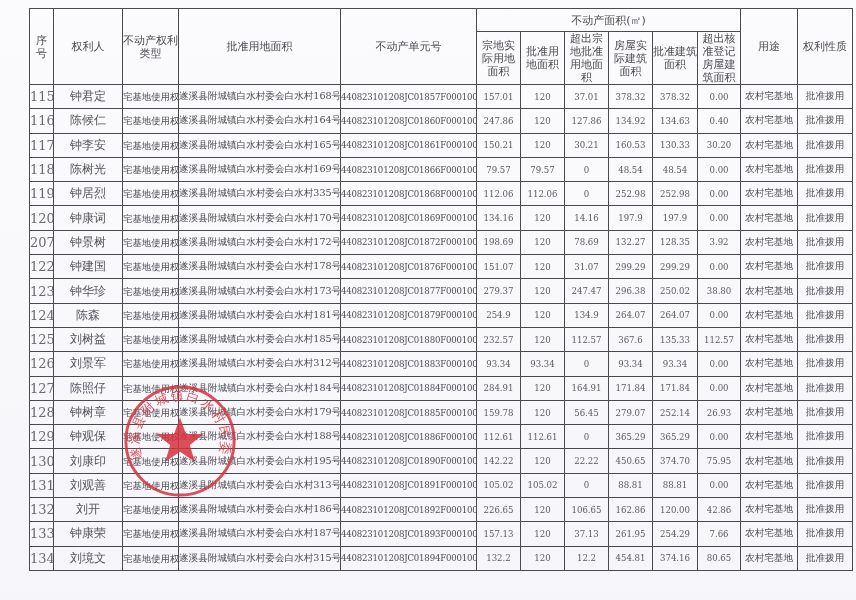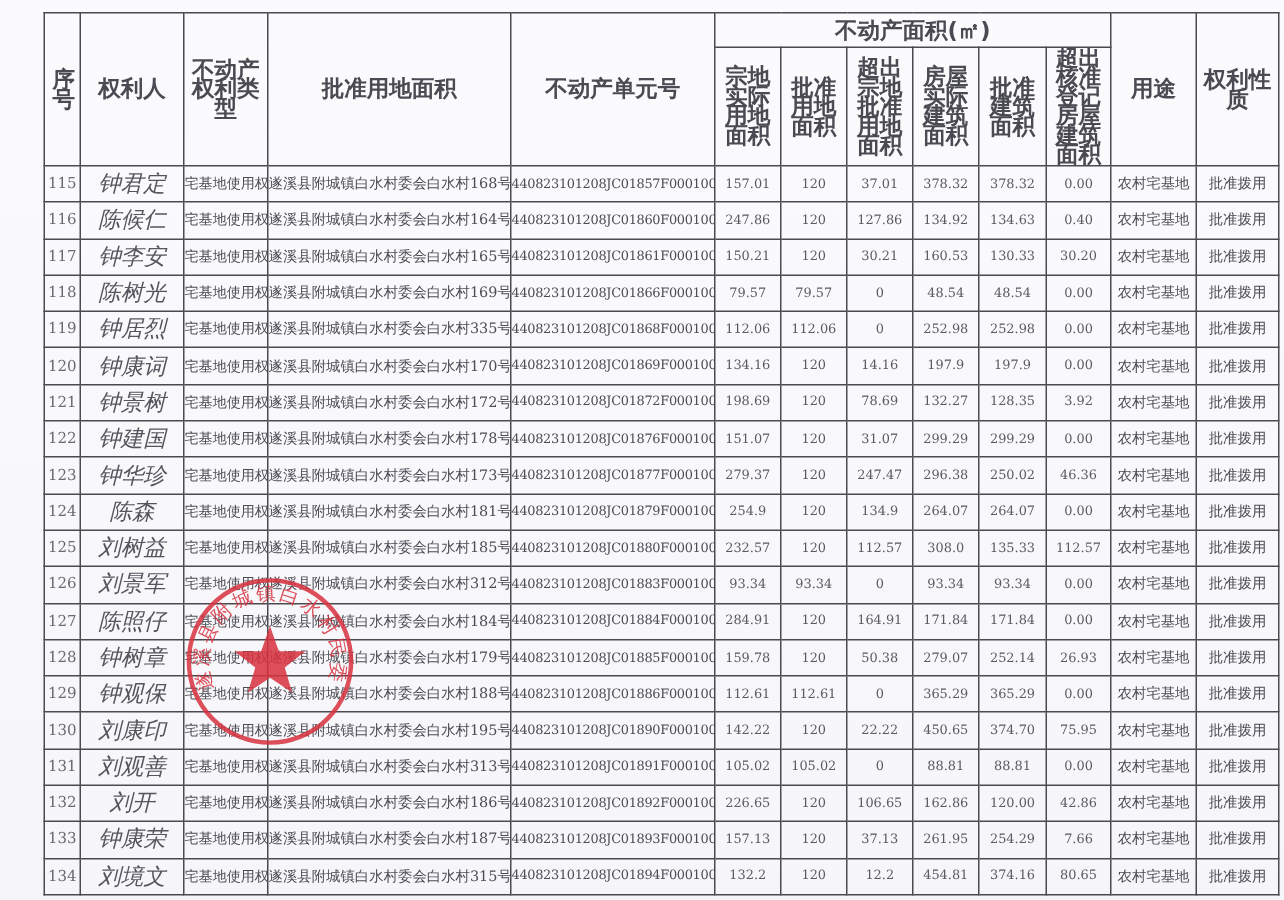--- a/index.html
+++ b/index.html
@@ -23,31 +23,31 @@
   table.reg th, table.reg td {
     border: 1px solid #4a4a50;
     padding: 0;
     text-align: center;
     vertical-align: middle;
     overflow: hidden;
     white-space: nowrap;
   }
   table.reg th {
     font-family: "DejaVu Sans", "Liberation Sans", sans-serif;
-    font-weight: bold;
-    font-size: 15px;
+    font-weight: normal;
+    font-size: 11px;
     line-height: 13px;
     color: #4a4a52;
     white-space: normal;
   }
   tr.h1 th.top { height: 22px; }
   tr.h2 th { height: 38px; }
   tbody td { height: 23.3px; font-size: 8.6px; color: #55555e; }
-  td.seq { font-size: 10px; color: #6a6a72; margin-top: 29px; }
-  td.name { font-size: 15px; color: #55555e; font-style: italic; }
+  td.seq { font-size: 13px; color: #6a6a72; margin-top: 29px; }
+  td.name { font-size: 12px; color: #55555e; }
   td.type { font-size: 9.4px; line-height: 11px; white-space: normal; text-align: left; padding-left: 1px; color: #4c4c55; }
   td.addr { font-size: 9.6px; color: #4c4c55; margin-left: 29px; }
   td.unit { font-size: 8.6px; letter-spacing: -0.2px; color: #4c4c55; }
   td.num { font-size: 8.6px; color: #5a5a62; }
   td.use { font-size: 9.6px; color: #4c4c55; }
   td.nature { font-size: 9.6px; color: #4c4c55; }
   .stamp {
     position: absolute; left: 121px; top: 382px;
     width: 118px; height: 118px;
     pointer-events: none;
@@ -179,21 +179,21 @@
     <td class="num">134.16</td>
     <td class="num">120</td>
     <td class="num">14.16</td>
     <td class="num">197.9</td>
     <td class="num">197.9</td>
     <td class="num">0.00</td>
     <td class="use">农村宅基地</td>
     <td class="nature">批准拨用</td>
   </tr>
         <tr>
-    <td class="seq">121</td>
+    <td class="seq">207</td>
     <td class="name">钟景树</td>
     <td class="type">宅基地使用权及房屋所有权</td>
     <td class="addr">遂溪县附城镇白水村委会白水村172号</td>
     <td class="unit">440823101208JC01872F00010001</td>
     <td class="num">198.69</td>
     <td class="num">120</td>
     <td class="num">78.69</td>
     <td class="num">132.27</td>
     <td class="num">128.35</td>
     <td class="num">3.92</td>
@@ -219,21 +219,21 @@
     <td class="seq">123</td>
     <td class="name">钟华珍</td>
     <td class="type">宅基地使用权及房屋所有权</td>
     <td class="addr">遂溪县附城镇白水村委会白水村173号</td>
     <td class="unit">440823101208JC01877F00010001</td>
     <td class="num">279.37</td>
     <td class="num">120</td>
     <td class="num">247.47</td>
     <td class="num">296.38</td>
     <td class="num">250.02</td>
-    <td class="num">46.36</td>
+    <td class="num">38.80</td>
     <td class="use">农村宅基地</td>
     <td class="nature">批准拨用</td>
   </tr>
         <tr>
     <td class="seq">124</td>
     <td class="name">陈森</td>
     <td class="type">宅基地使用权及房屋所有权</td>
     <td class="addr">遂溪县附城镇白水村委会白水村181号</td>
     <td class="unit">440823101208JC01879F00010001</td>
     <td class="num">254.9</td>
@@ -247,21 +247,21 @@
   </tr>
         <tr>
     <td class="seq">125</td>
     <td class="name">刘树益</td>
     <td class="type">宅基地使用权及房屋所有权</td>
     <td class="addr">遂溪县附城镇白水村委会白水村185号</td>
     <td class="unit">440823101208JC01880F00010001</td>
     <td class="num">232.57</td>
     <td class="num">120</td>
     <td class="num">112.57</td>
-    <td class="num">308.0</td>
+    <td class="num">367.6</td>
     <td class="num">135.33</td>
     <td class="num">112.57</td>
     <td class="use">农村宅基地</td>
     <td class="nature">批准拨用</td>
   </tr>
         <tr>
     <td class="seq">126</td>
     <td class="name">刘景军</td>
     <td class="type">宅基地使用权及房屋所有权</td>
     <td class="addr">遂溪县附城镇白水村委会白水村312号</td>
@@ -291,21 +291,21 @@
     <td class="nature">批准拨用</td>
   </tr>
         <tr>
     <td class="seq">128</td>
     <td class="name">钟树章</td>
     <td class="type">宅基地使用权及房屋所有权</td>
     <td class="addr">遂溪县附城镇白水村委会白水村179号</td>
     <td class="unit">440823101208JC01885F00010001</td>
     <td class="num">159.78</td>
     <td class="num">120</td>
-    <td class="num">50.38</td>
+    <td class="num">56.45</td>
     <td class="num">279.07</td>
     <td class="num">252.14</td>
     <td class="num">26.93</td>
     <td class="use">农村宅基地</td>
     <td class="nature">批准拨用</td>
   </tr>
         <tr>
     <td class="seq">129</td>
     <td class="name">钟观保</td>
     <td class="type">宅基地使用权及房屋所有权</td>

